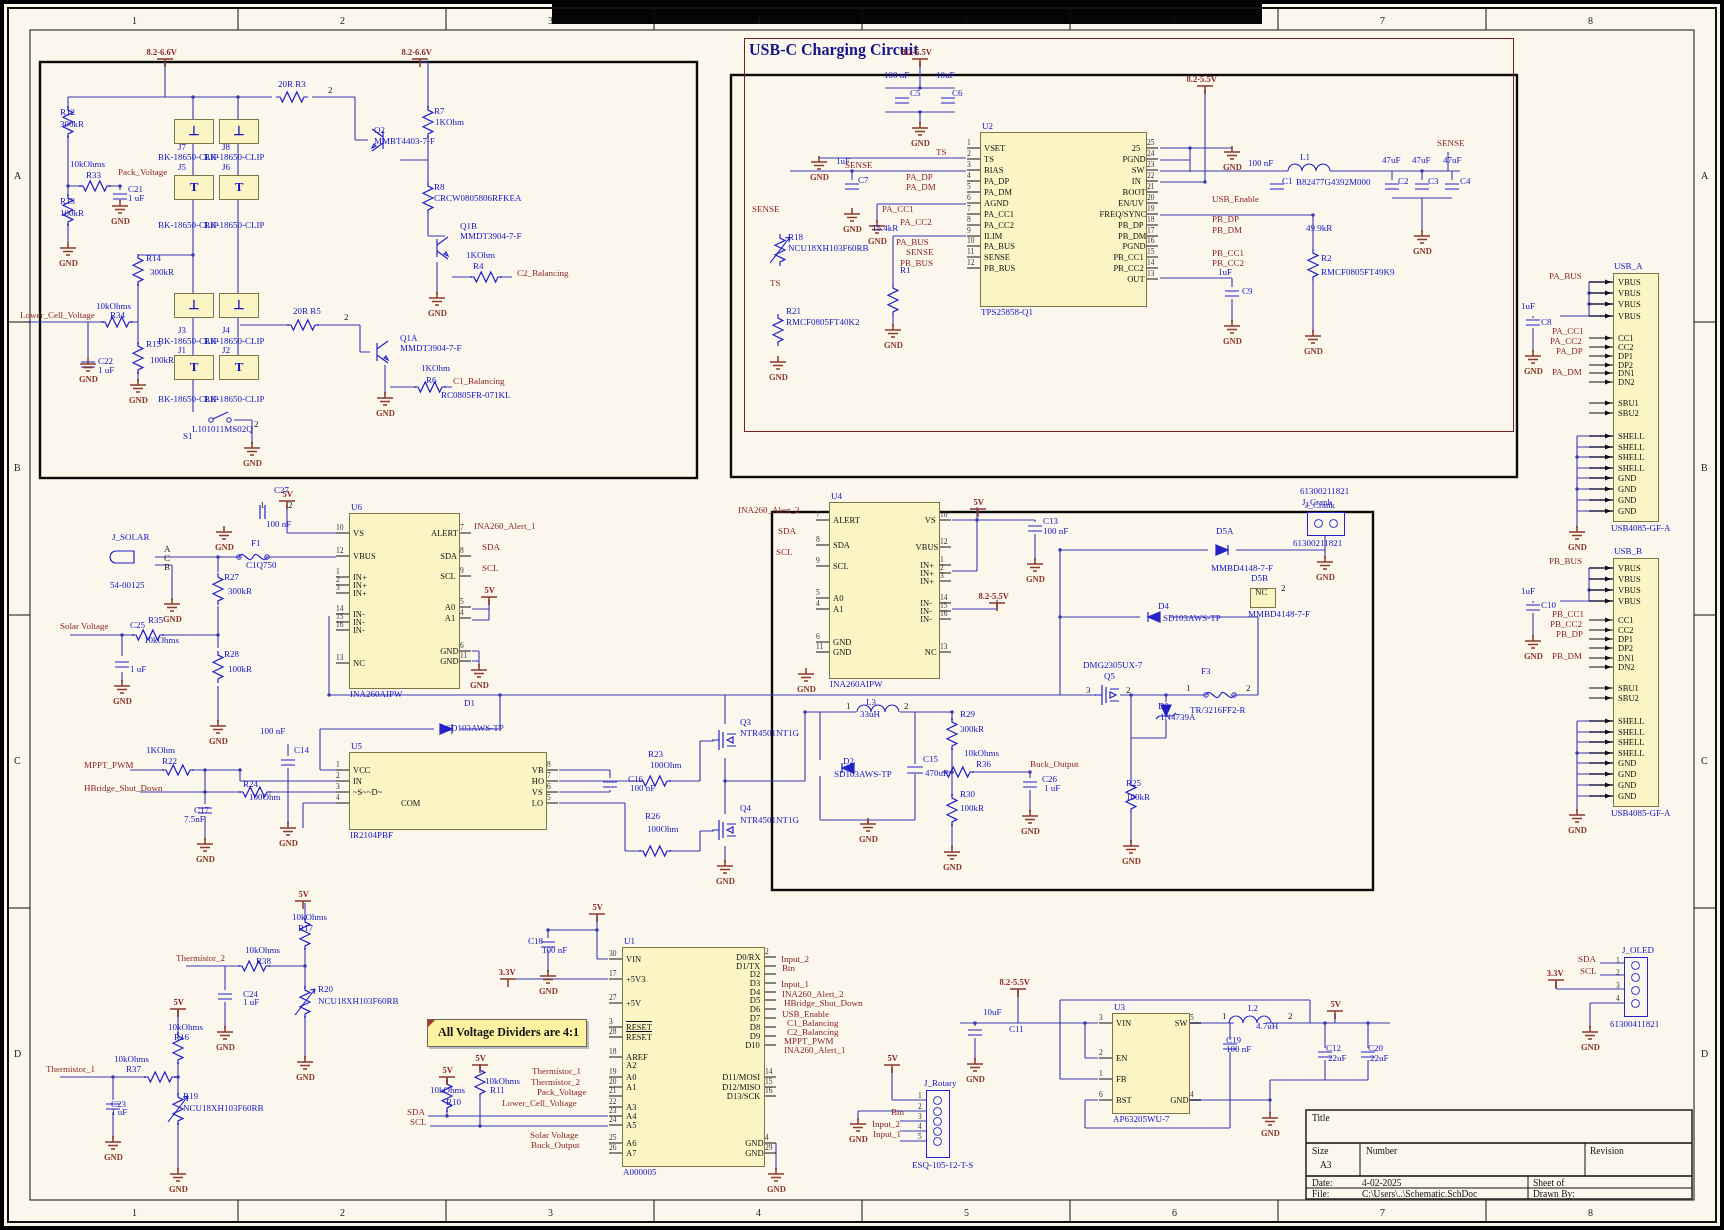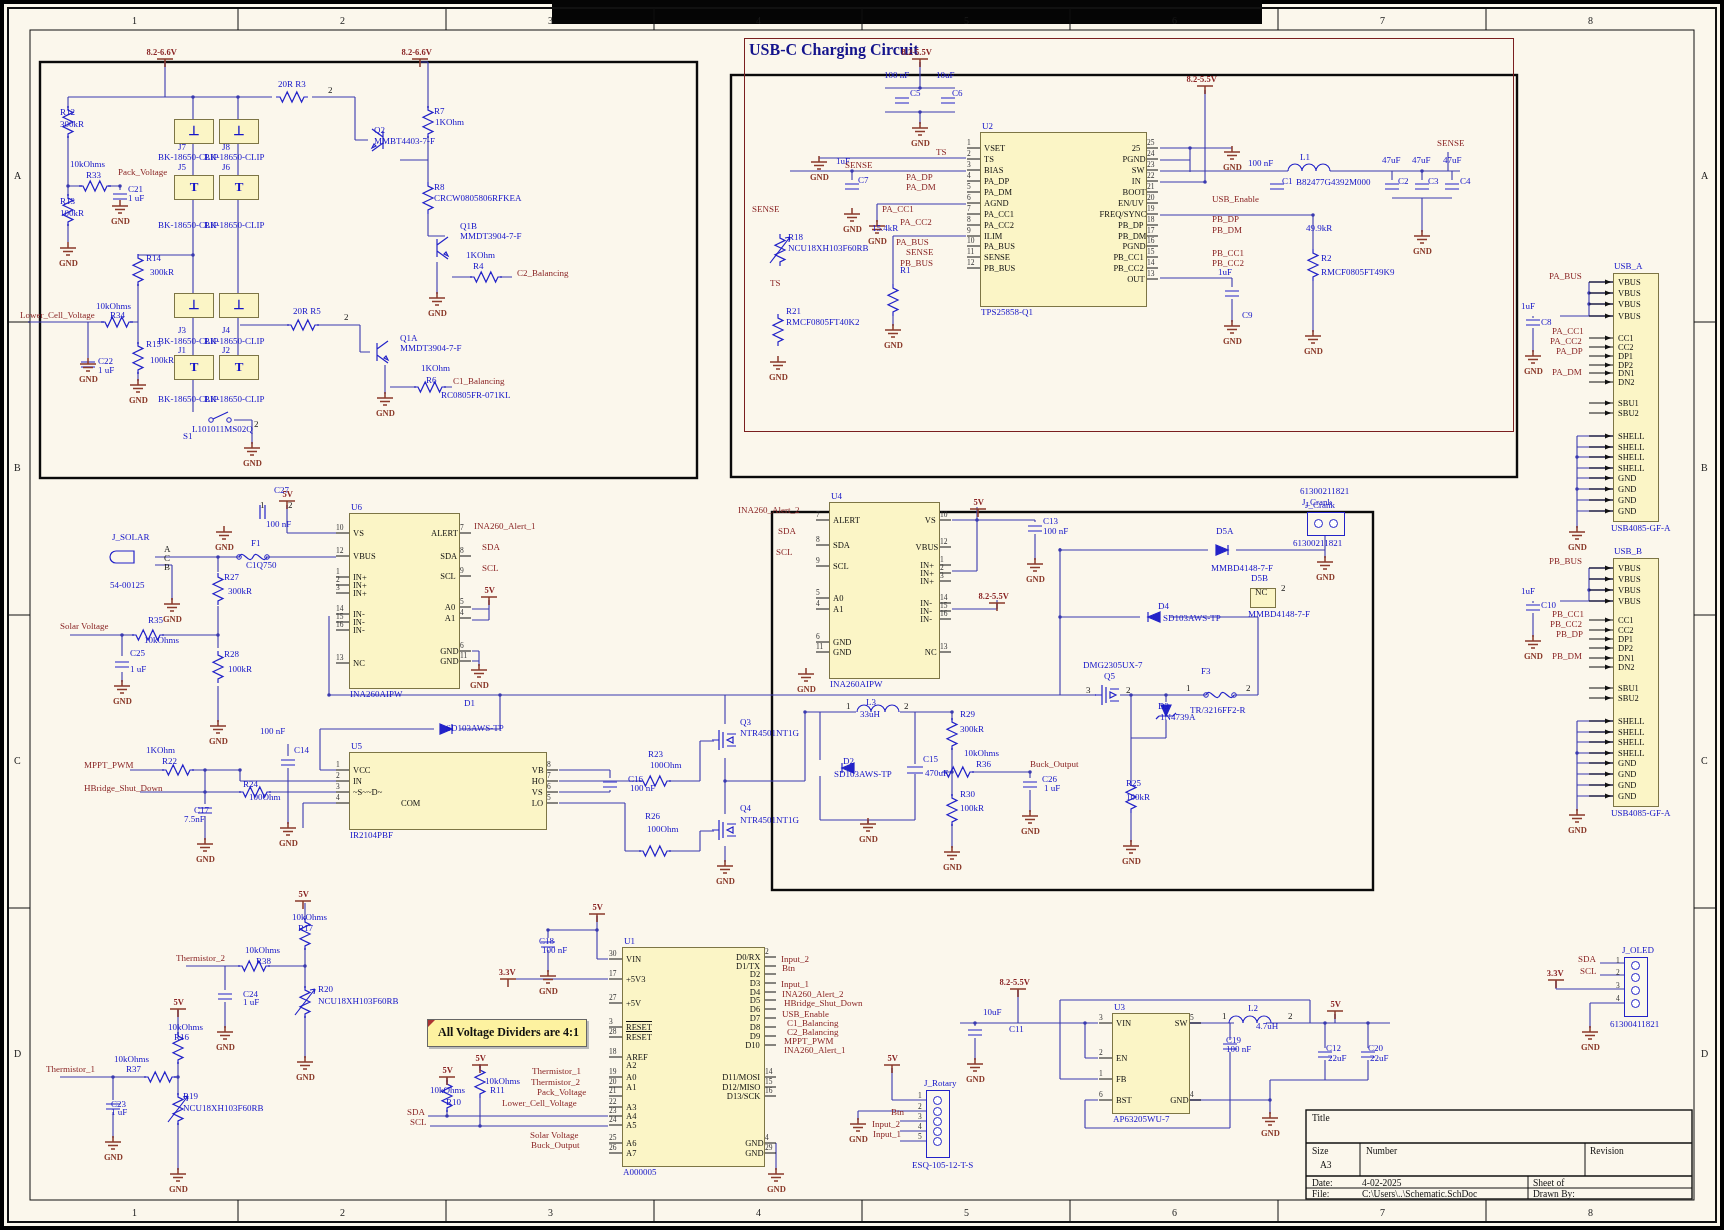--- a/index.html
+++ b/index.html
@@ -939,21 +939,21 @@
       <div class="lbl " style="left: 786px; top: 317px;">RMCF0805FT40K2</div>
       <div class="lbl m" style="left: 1212px; top: 194px;">USB_Enable</div>
       <div class="lbl m" style="left: 1212px; top: 214px;">PB_DP</div>
       <div class="lbl m" style="left: 1212px; top: 225px;">PB_DM</div>
       <div class="lbl " style="left: 1306px; top: 223px;">49.9kR</div>
       <div class="lbl " style="left: 1321px; top: 253px;">R2</div>
       <div class="lbl " style="left: 1321px; top: 267px;">RMCF0805FT49K9</div>
       <div class="lbl m" style="left: 1212px; top: 248px;">PB_CC1</div>
       <div class="lbl m" style="left: 1212px; top: 258px;">PB_CC2</div>
       <div class="lbl " style="left: 1218px; top: 267px;">1uF</div>
-      <div class="lbl " style="left: 1242px; top: 286px; margin-top: 24px;">C9</div>
+      <div class="lbl " style="left: 1242px; top: 286px;">C9</div>
       <div class="lbl " style="left: 1248px; top: 158px;">100 nF</div>
       <div class="lbl " style="left: 1282px; top: 176px;">C1</div>
       <div class="lbl " style="left: 1300px; top: 152px;">L1</div>
       <div class="lbl " style="left: 1296px; top: 177px;">B82477G4392M000</div>
       <div class="lbl " style="left: 1382px; top: 155px;">47uF</div>
       <div class="lbl " style="left: 1412px; top: 155px;">47uF</div>
       <div class="lbl " style="left: 1443px; top: 155px;">47uF</div>
       <div class="lbl " style="left: 1398px; top: 176px;">C2</div>
       <div class="lbl " style="left: 1428px; top: 176px;">C3</div>
       <div class="lbl " style="left: 1460px; top: 176px;">C4</div>
@@ -981,21 +981,21 @@
       <div class="lbl k" style="left: 164px; top: 553px;">C</div>
       <div class="lbl k" style="left: 164px; top: 562px;">B</div>
       <div class="lbl " style="left: 110px; top: 580px;">54-00125</div>
       <div class="lbl " style="left: 251px; top: 538px;">F1</div>
       <div class="lbl " style="left: 246px; top: 560px;">C1Q750</div>
       <div class="lbl " style="left: 224px; top: 572px;">R27</div>
       <div class="lbl " style="left: 228px; top: 586px;">300kR</div>
       <div class="lbl m" style="left: 60px; top: 621px;">Solar Voltage</div>
       <div class="lbl " style="left: 148px; top: 615px;">R35</div>
       <div class="lbl " style="left: 144px; top: 635px;">10kOhms</div>
-      <div class="lbl " style="left: 130px; top: 648px;">C25</div>
+      <div class="lbl " style="left: 130px; top: 620px;">C25</div>
       <div class="lbl " style="left: 130px; top: 664px;">1 uF</div>
       <div class="lbl " style="left: 224px; top: 649px;">R28</div>
       <div class="lbl " style="left: 228px; top: 664px;">100kR</div>
       <div class="lbl m" style="left: 474px; top: 521px;">INA260_Alert_1</div>
       <div class="lbl m" style="left: 482px; top: 542px;">SDA</div>
       <div class="lbl m" style="left: 482px; top: 563px;">SCL</div>
       <div class="lbl m" style="left: 84px; top: 760px;">MPPT_PWM</div>
       <div class="lbl " style="left: 146px; top: 745px;">1KOhm</div>
       <div class="lbl " style="left: 162px; top: 756px;">R22</div>
       <div class="lbl m" style="left: 84px; top: 783px;">HBridge_Shut_Down</div>
@@ -1072,21 +1072,21 @@
       <div class="lbl " style="left: 318px; top: 996px;">NCU18XH103F60RB</div>
       <div class="lbl " style="left: 168px; top: 1022px;">10kOhms</div>
       <div class="lbl " style="left: 174px; top: 1032px;">R16</div>
       <div class="lbl m" style="left: 46px; top: 1064px;">Thermistor_1</div>
       <div class="lbl " style="left: 114px; top: 1054px;">10kOhms</div>
       <div class="lbl " style="left: 126px; top: 1064px;">R37</div>
       <div class="lbl " style="left: 111px; top: 1099px;">C23</div>
       <div class="lbl " style="left: 111px; top: 1107px;">1 uF</div>
       <div class="lbl " style="left: 183px; top: 1091px;">R19</div>
       <div class="lbl " style="left: 183px; top: 1103px;">NCU18XH103F60RB</div>
-      <div class="lbl " style="left: 539px; top: 936px;">C18</div>
+      <div class="lbl " style="left: 528px; top: 936px;">C18</div>
       <div class="lbl " style="left: 542px; top: 945px;">100 nF</div>
       <div class="lbl m" style="left: 407px; top: 1107px;">SDA</div>
       <div class="lbl m" style="left: 410px; top: 1117px;">SCL</div>
       <div class="lbl " style="left: 430px; top: 1085px;">10kOhms</div>
       <div class="lbl " style="left: 446px; top: 1097px;">R10</div>
       <div class="lbl " style="left: 485px; top: 1076px;">10kOhms</div>
       <div class="lbl " style="left: 490px; top: 1085px;">R11</div>
       <div class="lbl m" style="left: 532px; top: 1066px;">Thermistor_1</div>
       <div class="lbl m" style="left: 531px; top: 1077px;">Thermistor_2</div>
       <div class="lbl m" style="left: 537px; top: 1087px;">Pack_Voltage</div>

